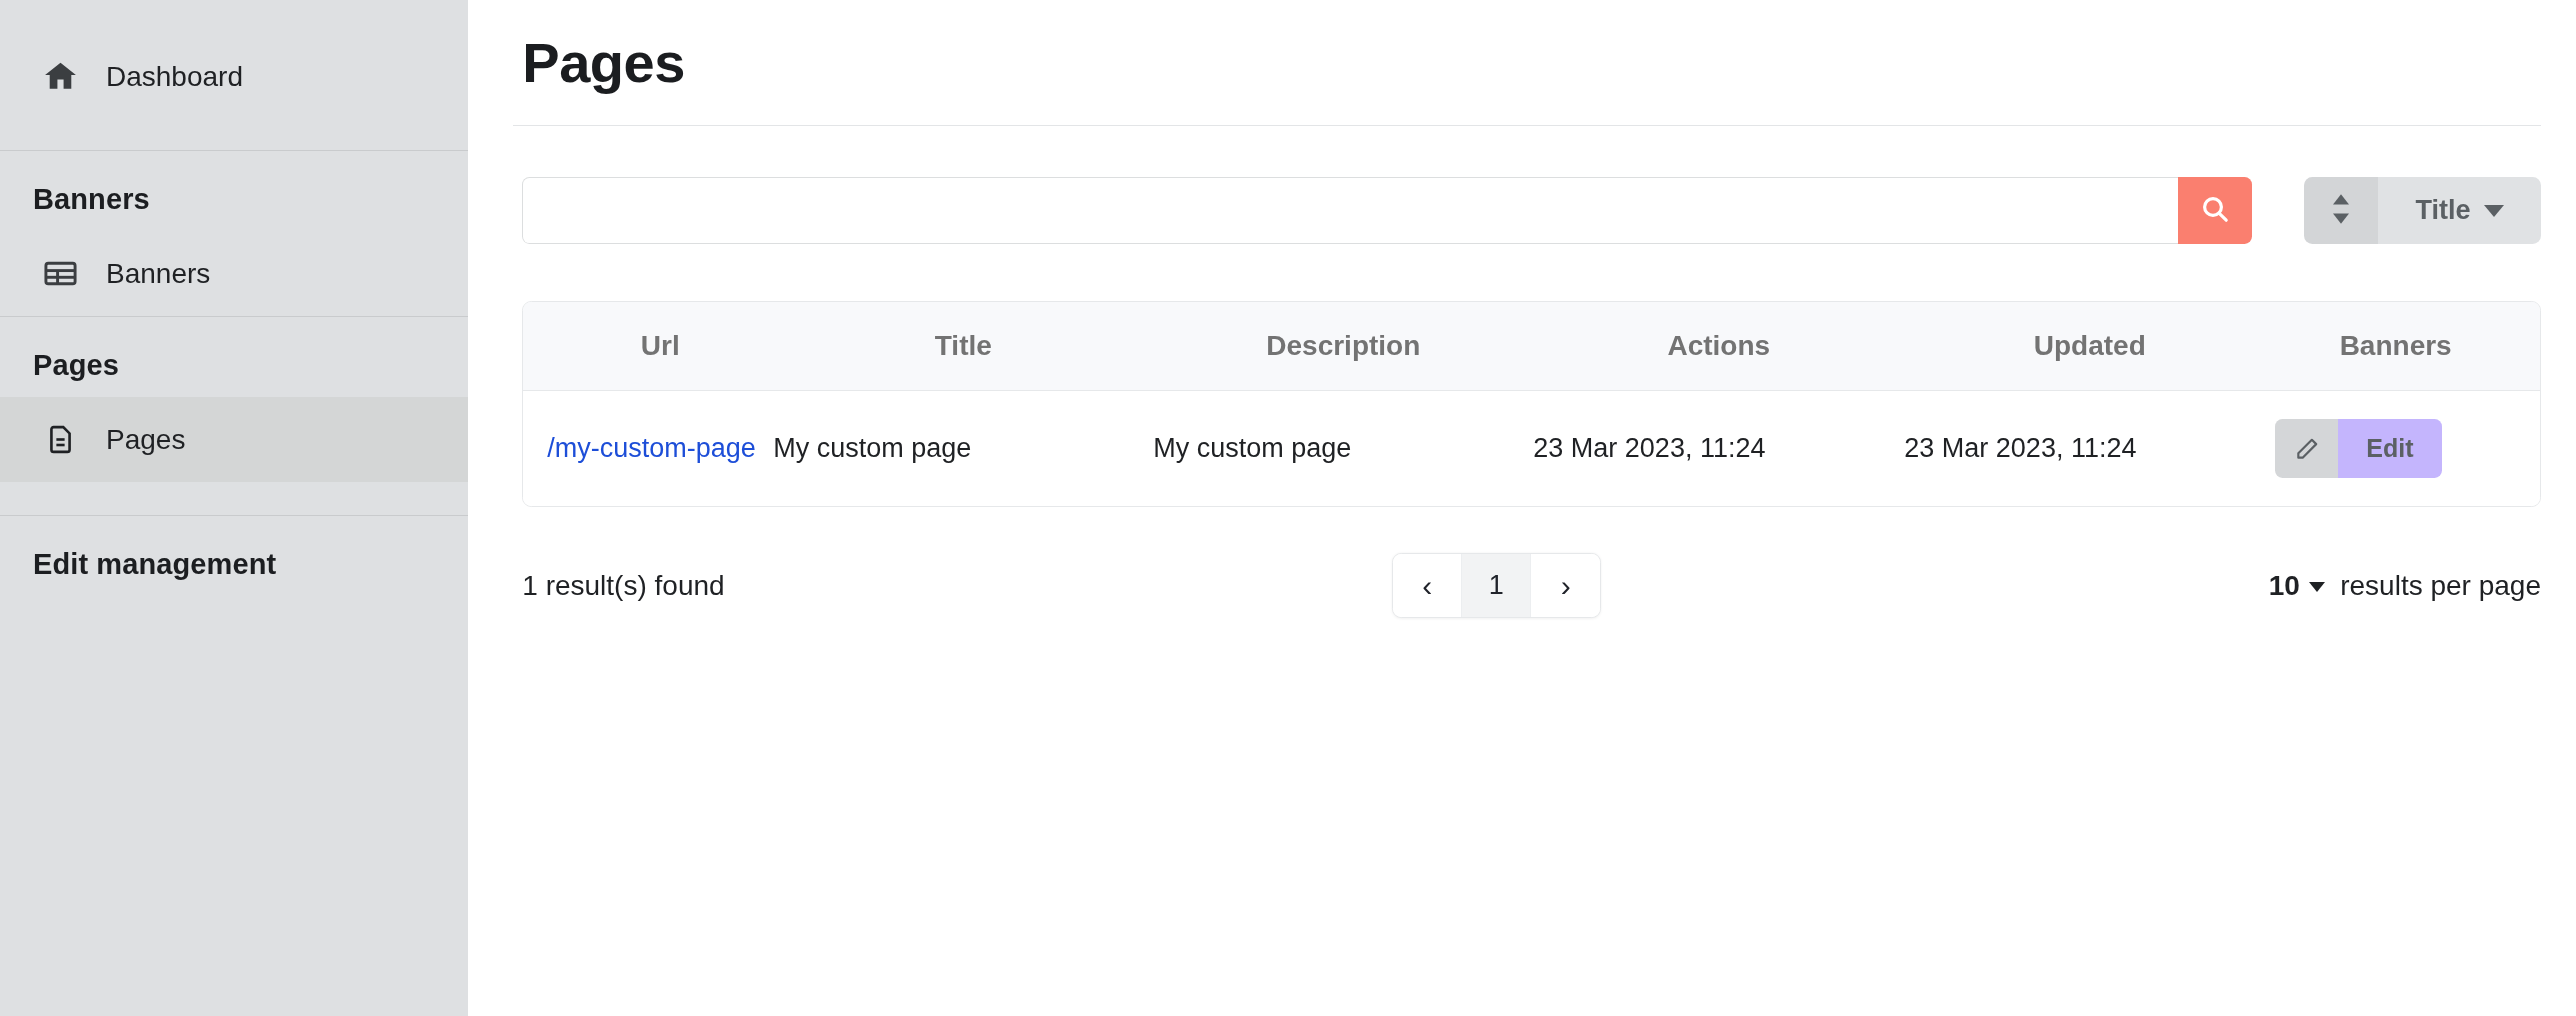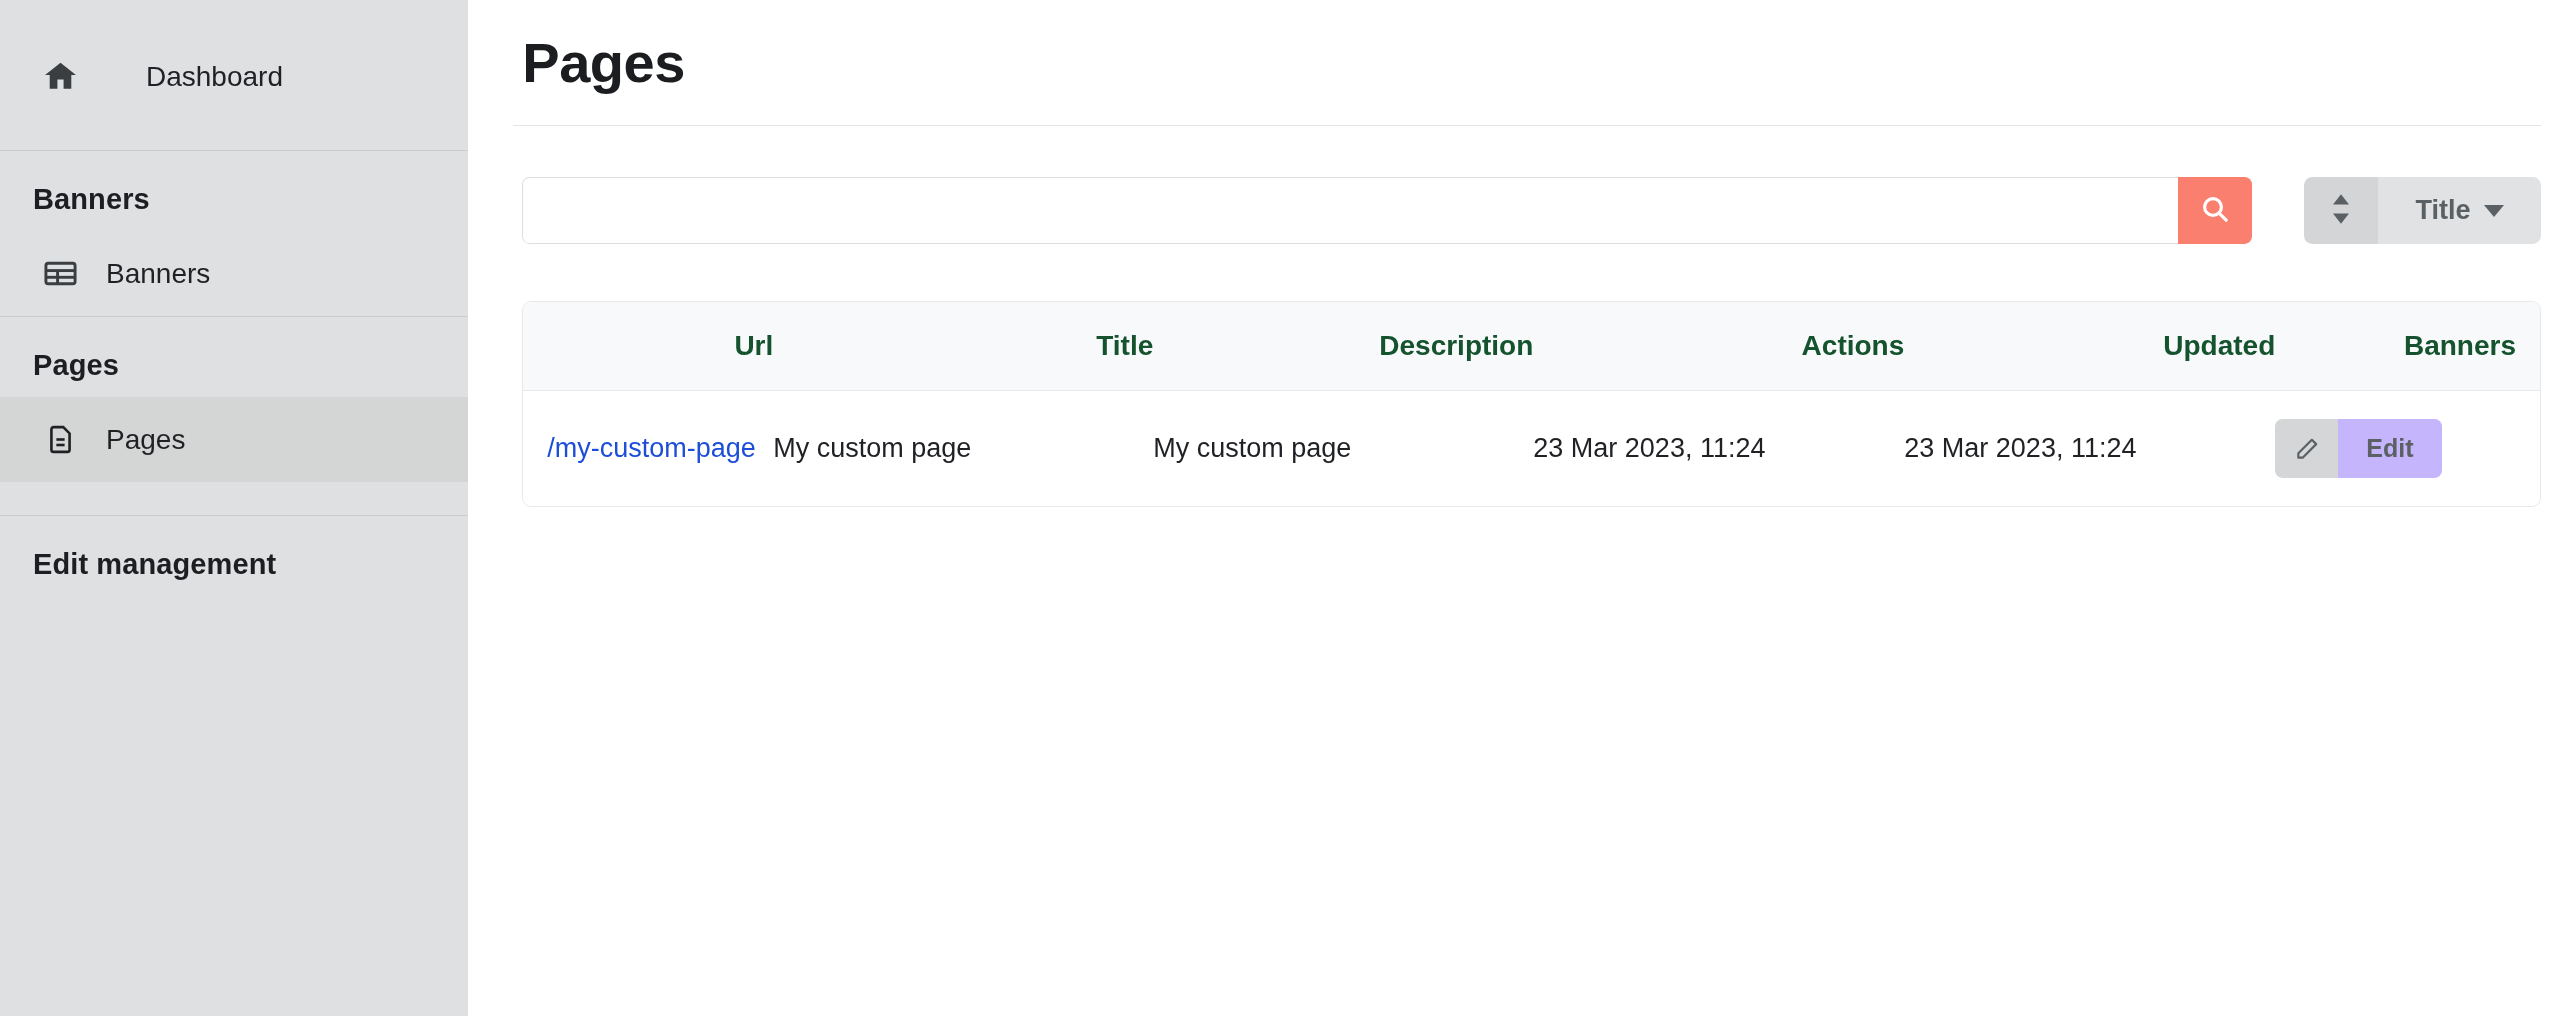--- a/index.html
+++ b/index.html
@@ -36,21 +36,21 @@
   }
   .nav-item {
     display: flex;
     align-items: center;
     height: 85px;
     padding: 0 33px 0 41px;
     cursor: pointer;
     color: #1f2124;
     font-size: 28px;
   }
-  .nav-item.top { height: 150px; padding-top: 3px; gap: 40px; }
+  .nav-item.top { height: 150px; padding-top: 3px; }
   .nav-item.active { background: #d4d6d6; }
   .nav-item .ic {
     width: 39px;
     height: 39px;
     margin-right: 26px;
     display: inline-flex;
     align-items: center;
     justify-content: center;
     flex: 0 0 39px;
     color: #3b3e41;
@@ -161,24 +161,24 @@
     margin-top: 57px;
     margin-left: 9.3px;
     border: 1.9px solid #e6e8ea;
     border-radius: 9.3px;
     overflow: hidden;
     background: #fff;
   }
   table { width: 100%; border-collapse: collapse; }
   thead tr { background: #f8f9fb; }
   thead th {
-    text-align: right;
+    text-align: center;
     font-size: 28px;
     font-weight: bold;
-    color: #14532d;
+    color: #737373;
     padding: 28px 0 28px 0;
     border-bottom: 1.9px solid #e6e8ea;
   }
   tbody td {
     font-size: 27px;
     color: #1f2124;
     padding: 28px 0;
     vertical-align: middle;
     background: #fff;
   }
@@ -389,16 +389,33 @@
                   </svg>
                 </span>
                 <span class="edit-lbl">Edit</span>
               </span>
             </td>
           </tr>
         </tbody>
       </table>
     </div>
 
+    <div class="footer-row">
+      <div class="result-count">1 result(s) found</div>
+
+      <div class="pager">
+        <div class="pager-btn">‹</div>
+        <div class="pager-btn current">1</div>
+        <div class="pager-btn">›</div>
+      </div>
+
+      <div class="per-page">
+        <span class="per-page-sel">
+          <span>10</span>
+          <span class="caret-down-sm"></span>
+        </span>
+        <span>results per page</span>
+      </div>
+    </div>
 
   </main>
 </div>
 
 
 </body></html>

